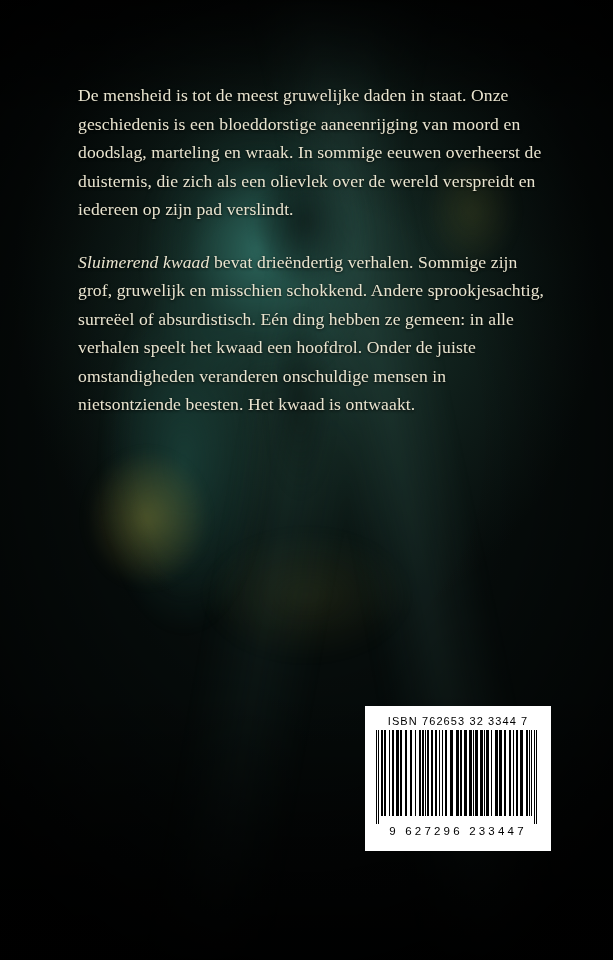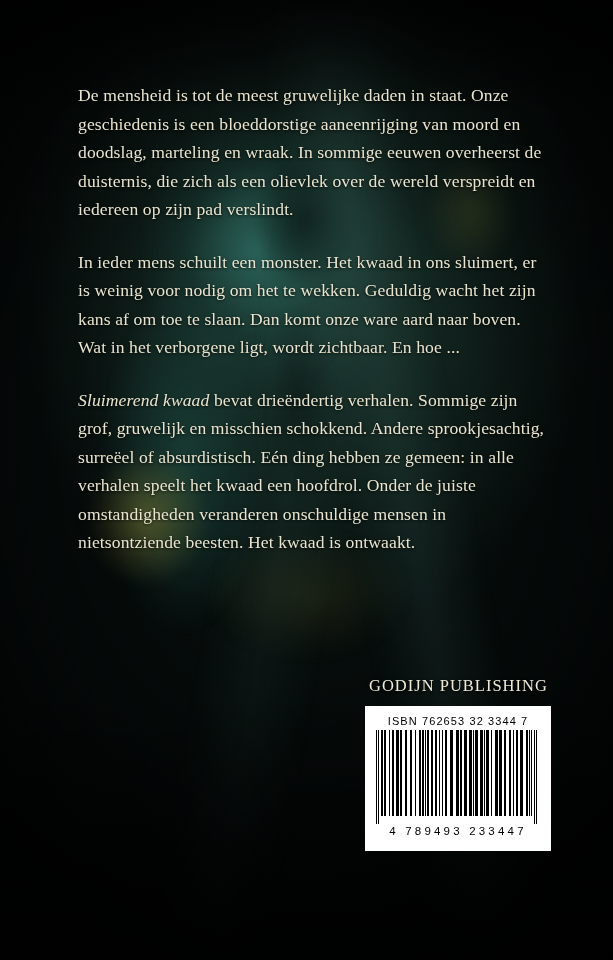--- a/index.html
+++ b/index.html
@@ -158,25 +158,23 @@
 
   <div class="bg-layer bg-base"></div>
   <div class="bg-layer bg-glow-teal"></div>
   <div class="bg-layer bg-figure"></div>
   <div class="bg-layer bg-glow-yellow"></div>
   <div class="bg-layer bg-streaks"></div>
   <div class="bg-layer bg-vignette"></div>
 
   <div class="content">
     <p class="para">De mensheid is tot de meest gruwelijke daden in staat. Onze geschiedenis is een bloeddorstige aaneenrijging van moord en doodslag, marteling en wraak. In sommige eeuwen overheerst de duisternis, die zich als een olievlek over de wereld verspreidt en iedereen op zijn pad verslindt.</p>
-    <p class="para">In ieder mens schuilt een monster. Het kwaad in ons sluimert, er is weinig voor nodig om het te wekken. Geduldig wacht het zijn kans af om toe te slaan. Dan komt onze ware aard naar boven. Wat in het verborgene ligt, wordt zichtbaar. En hoe ...</p>
     <p class="para"><span class="title-italic">Sluimerend kwaad</span><span> bevat drieëndertig verhalen. Sommige zijn grof, gruwelijk en misschien schokkend. Andere sprookjesachtig, surreëel of absurdistisch. Eén ding hebben ze gemeen: in alle verhalen speelt het kwaad een hoofdrol. Onder de juiste omstandigheden veranderen onschuldige mensen in nietsontziende beesten. Het kwaad is ontwaakt.</span></p>
   </div>
 
-  <div class="publisher">GODIJN PUBLISHING</div>
 
   <div class="barcode-block">
     <div class="barcode-inner">
       <div class="isbn-text">ISBN 762653 32 3344 7</div>
       <div class="bars">
           <span class="tall" style="width: 1px;"></span>
           <span class="sp" style="width: 1px;"></span>
           <span class="tall" style="width: 1px;"></span>
           <span class="sp" style="width: 2px;"></span>
           <span style="width: 2px;"></span>
@@ -254,17 +252,17 @@
           <span style="width: 2px;"></span>
           <span class="sp" style="width: 1px;"></span>
           <span style="width: 1px;"></span>
           <span class="sp" style="width: 1px;"></span>
           <span style="width: 1px;"></span>
           <span class="sp" style="width: 2px;"></span>
           <span class="tall" style="width: 1px;"></span>
           <span class="sp" style="width: 1px;"></span>
           <span class="tall" style="width: 1px;"></span>
         </div>
-      <div class="digits">4 789493 233447</div>
+      <div class="digits">9 627296 233447</div>
     </div>
   </div>
 
 </div>
 
 </body></html>

